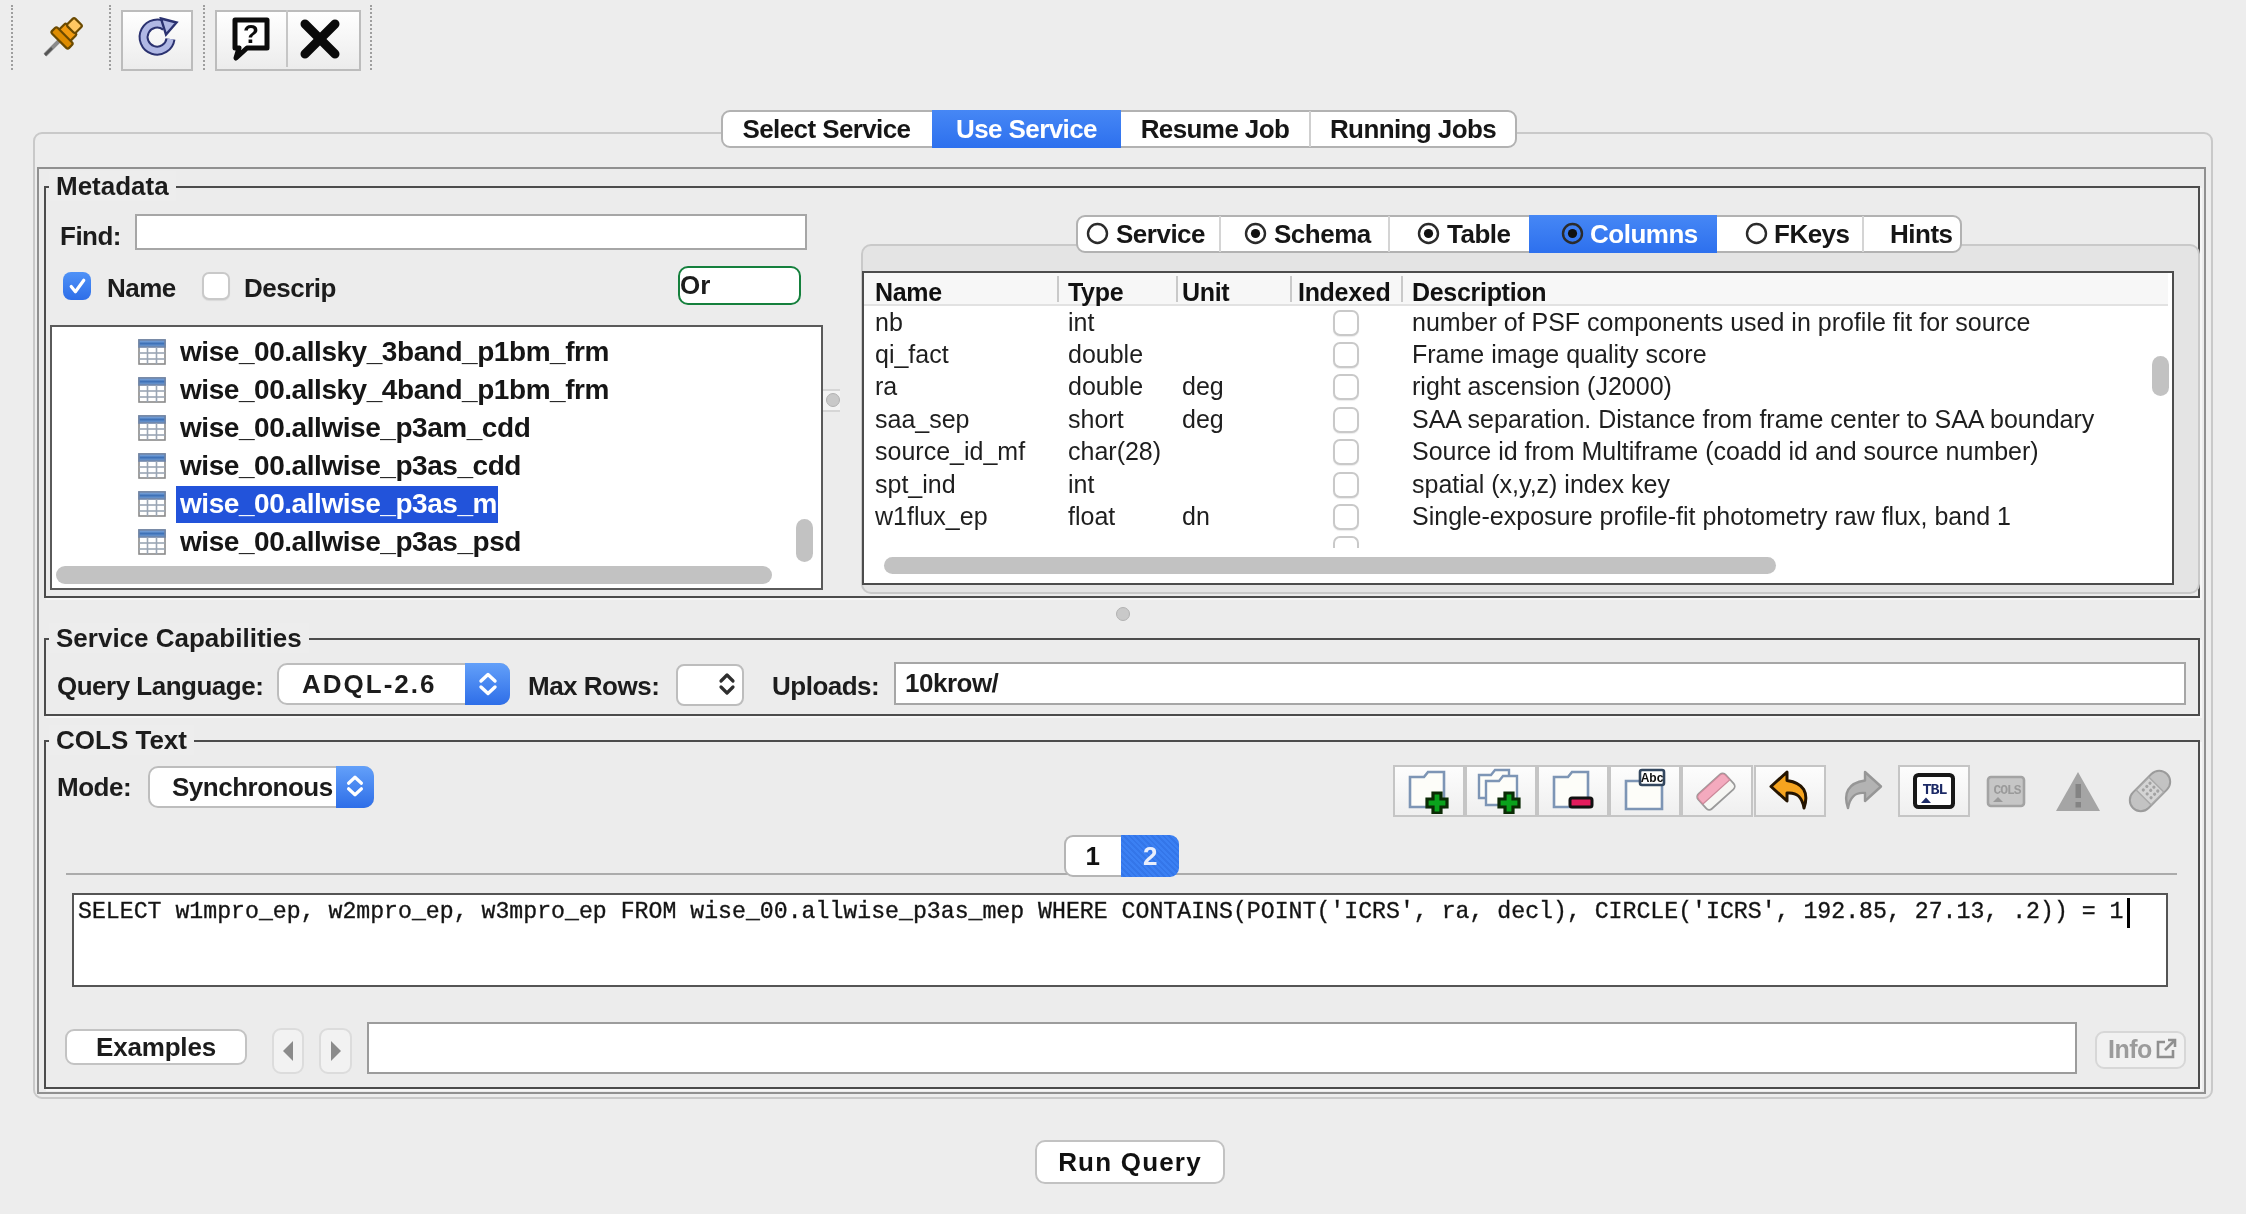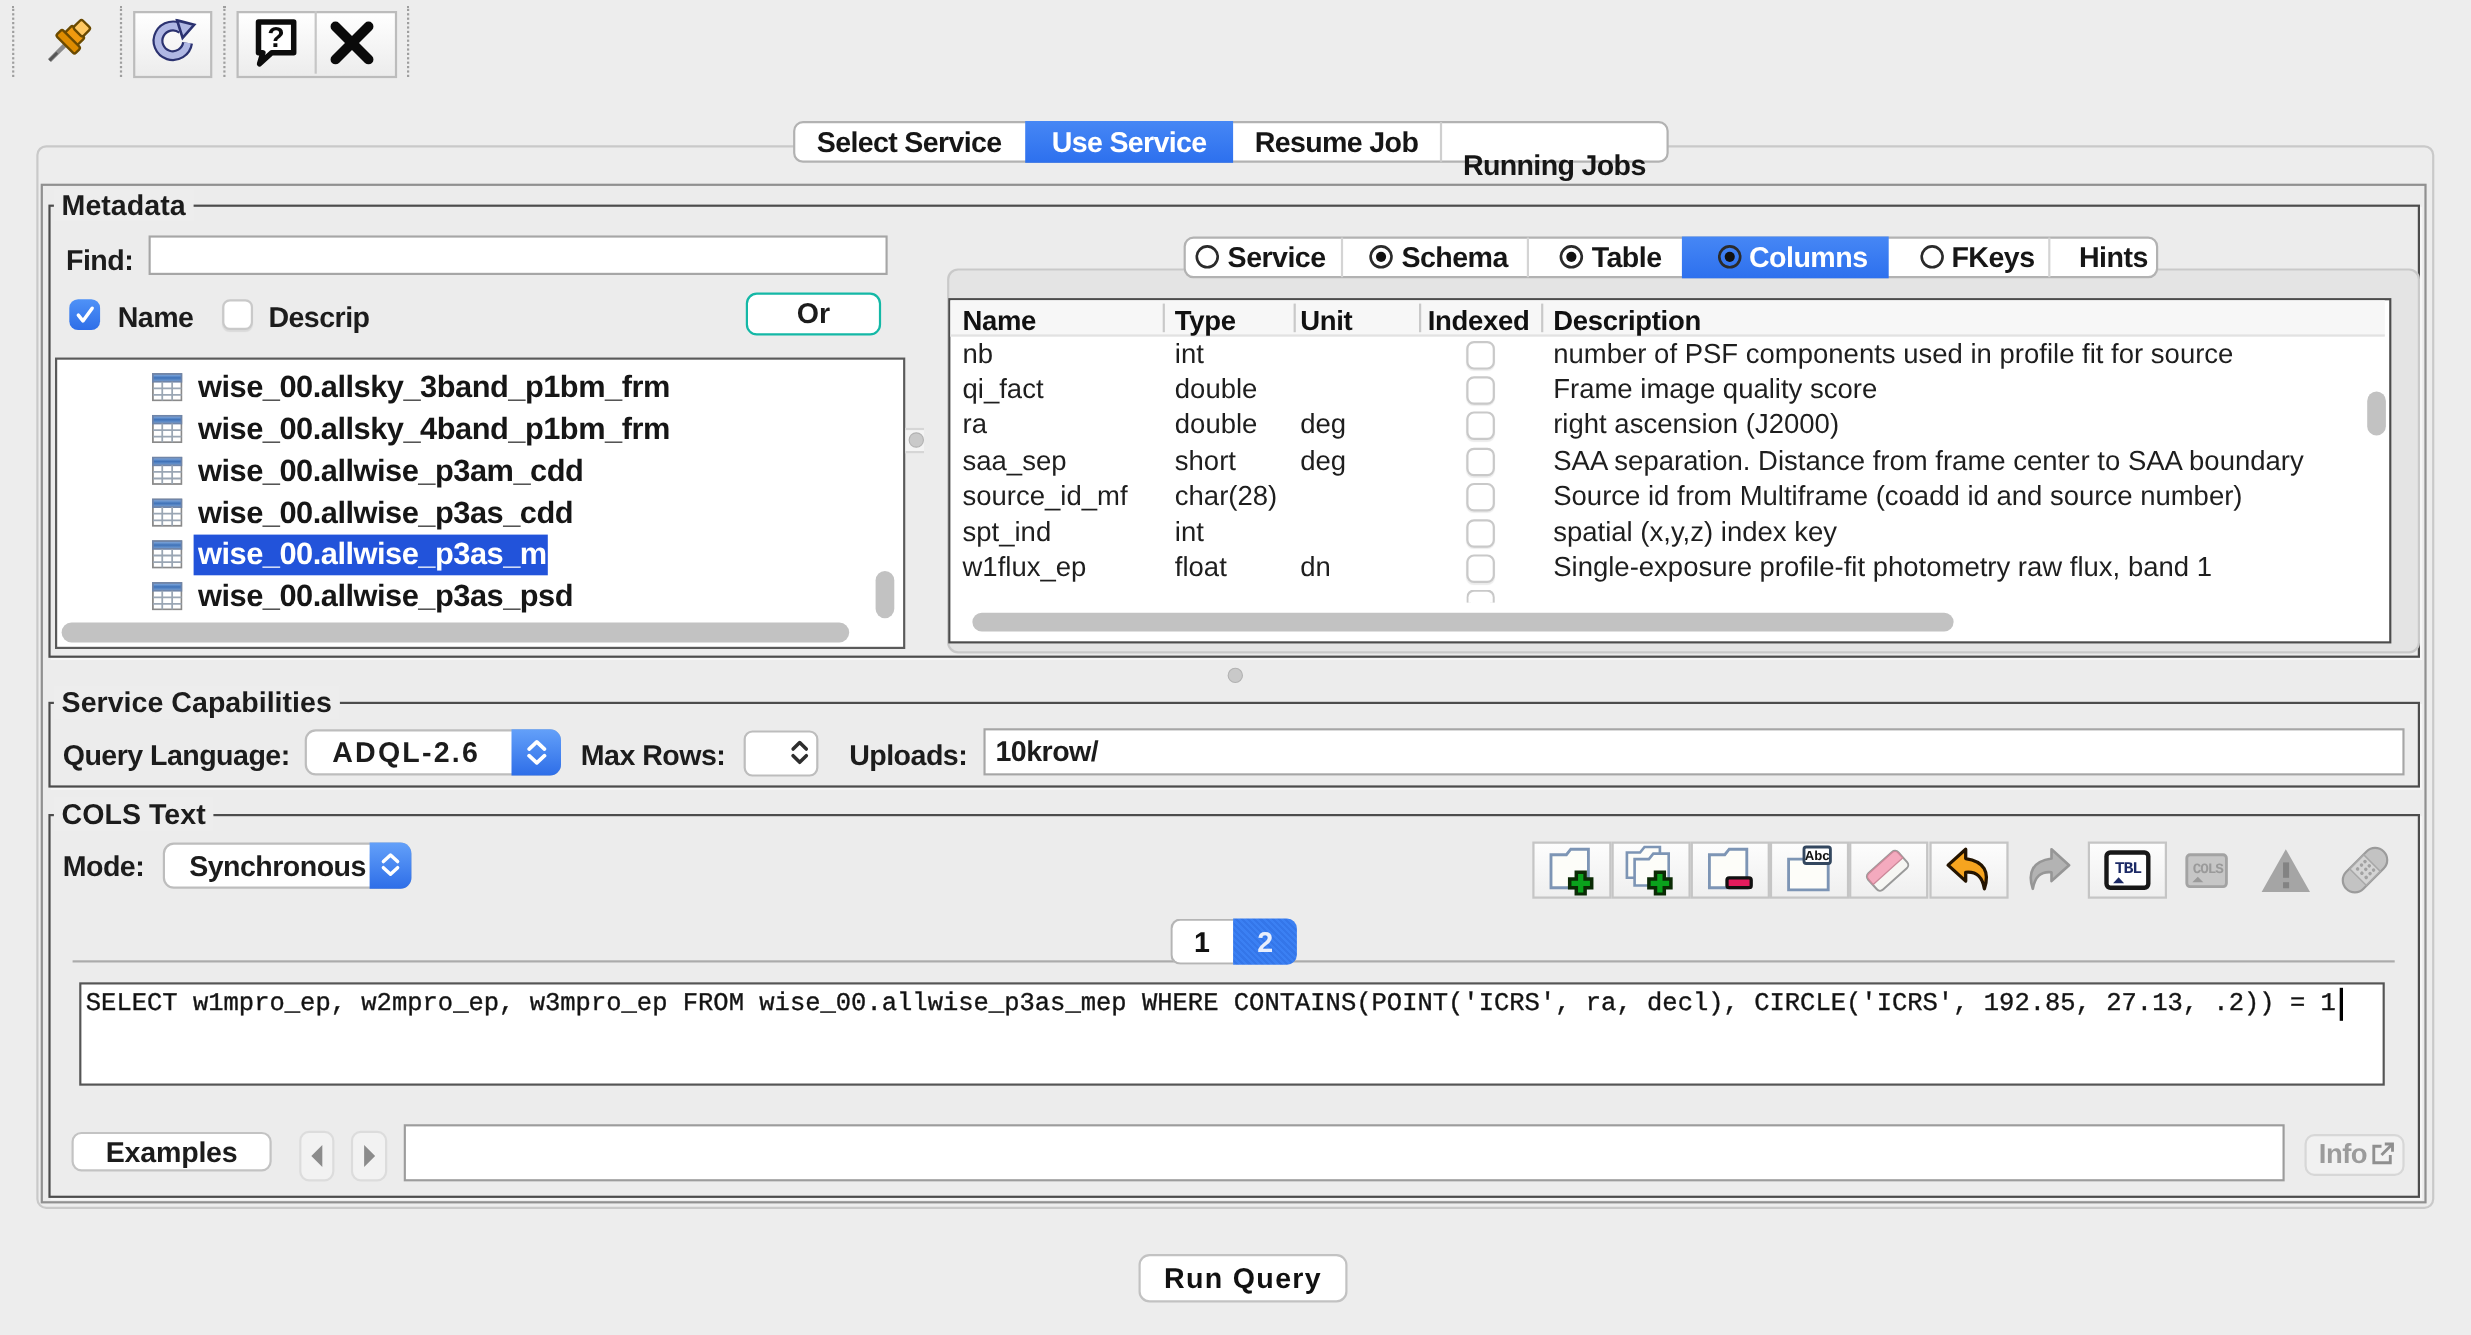--- a/index.html
+++ b/index.html
@@ -48,33 +48,33 @@
 </g>
   </svg>
 <div class="a" style="left:33px;top:132px;width:2176px;height:963px;border:2px solid #c9c9c9;border-radius:9px;"></div>
 <div class="a" style="left:37px;top:167px;width:2165px;height:923px;border:2px solid #909090;background:#ececec;"></div>
 <div class="a" style="left:721px;top:110px;width:792px;height:34px;background:#fff;border:2px solid #b2b2b2;border-radius:9px;"></div>
 <div class="a" style="left:932px;top:110px;width:189px;height:38px;background:linear-gradient(#4687f5,#2d70ee);"></div>
 <div class="a" style="left:1309px;top:111px;width:0;height:36px;border-left:2px solid #cfcfcf;"></div>
 <div class="a seg" style="left:721px;width:211px;top:110px;height:38px;color:#161616;">Select Service</div>
 <div class="a seg" style="left:932px;width:189px;top:110px;height:38px;color:#fff;">Use Service</div>
 <div class="a seg" style="left:1121px;width:188px;top:110px;height:38px;color:#161616;">Resume Job</div>
-<div class="a seg" style="left:1309px;width:208px;top:110px;height:38px;color:#161616;margin-top:21px;">Running Jobs</div>
+<div class="a seg" style="left:1309px;width:208px;top:110px;height:38px;color:#161616;">Running Jobs</div>
 <div class="a grp" style="left:44px;top:186px;width:2152px;height:408px;"></div>
 <div class="a ttl" style="left:49px;top:171px;">Metadata</div>
 <div class="a lbl" style="left:60px;top:221px;">Find:</div>
 <div class="a tf" style="left:135px;top:214px;width:668px;height:32px;"></div>
 <div class="a" style="left:63px;top:272px;width:28px;height:28px;background:linear-gradient(#4f92f7,#2e6ee8);border-radius:8px;"></div>
 <svg class="a" style="left:67px;top:276px" width="21" height="21" viewBox="0 0 20 20">
     <path d="M4 10 L8 15 L16 4" fill="none" stroke="#fff" stroke-width="3" stroke-linecap="round" stroke-linejoin="round"></path>
   </svg>
 <div class="a lbl" style="left:107px;top:273px;">Name</div>
 <div class="a cbox" style="left:202px;top:272px;width:24px;height:24px;"></div>
 <div class="a lbl" style="left:244px;top:273px;">Descrip</div>
-<div class="a" style="left:678px;top:266px;width:119px;height:35px;background:#fff;border:2px solid #14b8a6;border-radius:10px;text-align:center;font-weight:700;font-size:26px;color:#1c1c1c;line-height:35px;">Or</div>
+<div class="a" style="left:678px;top:266px;width:119px;height:35px;background:#fff;border:2px solid #15803d;border-radius:10px;text-align:left;font-weight:700;font-size:26px;color:#1c1c1c;line-height:35px;">Or</div>
 <div class="a" style="left:50px;top:325px;width:769px;height:261px;background:#fff;border:2px solid #5a5a5a;"></div>
 <svg width="0" height="0">
     <defs>
       <linearGradient id="tg" x1="0" y1="0" x2="0" y2="1">
         <stop offset="0" stop-color="#8fb6e8"></stop>
         <stop offset="0.5" stop-color="#3f72b8"></stop>
         <stop offset="1" stop-color="#7aa3d6"></stop>
       </linearGradient>
     </defs>
   </svg>

